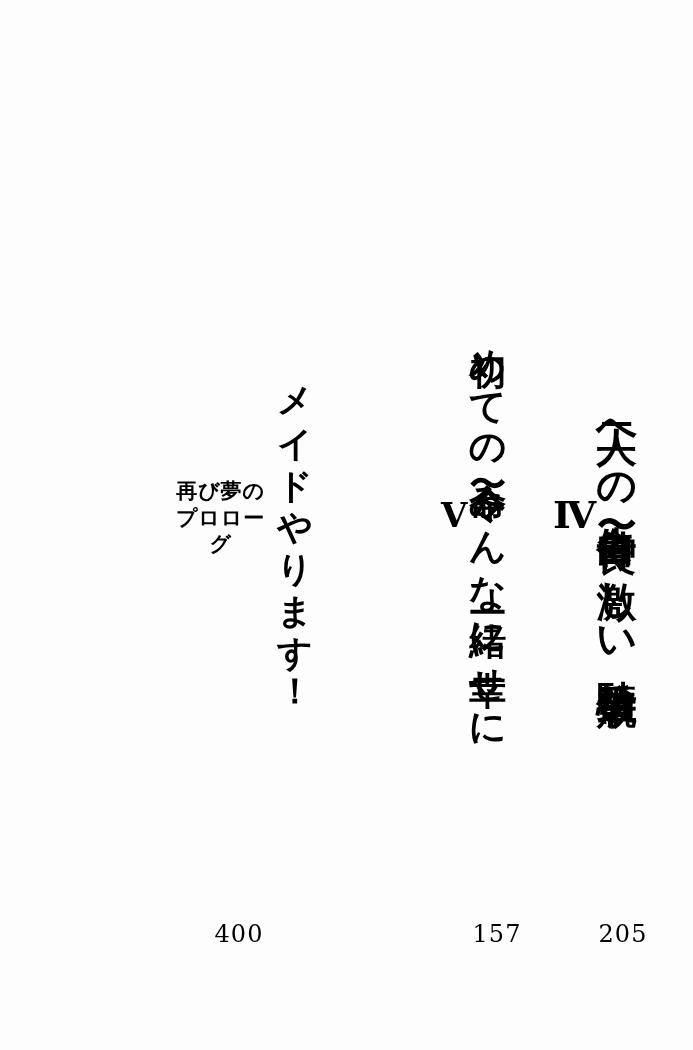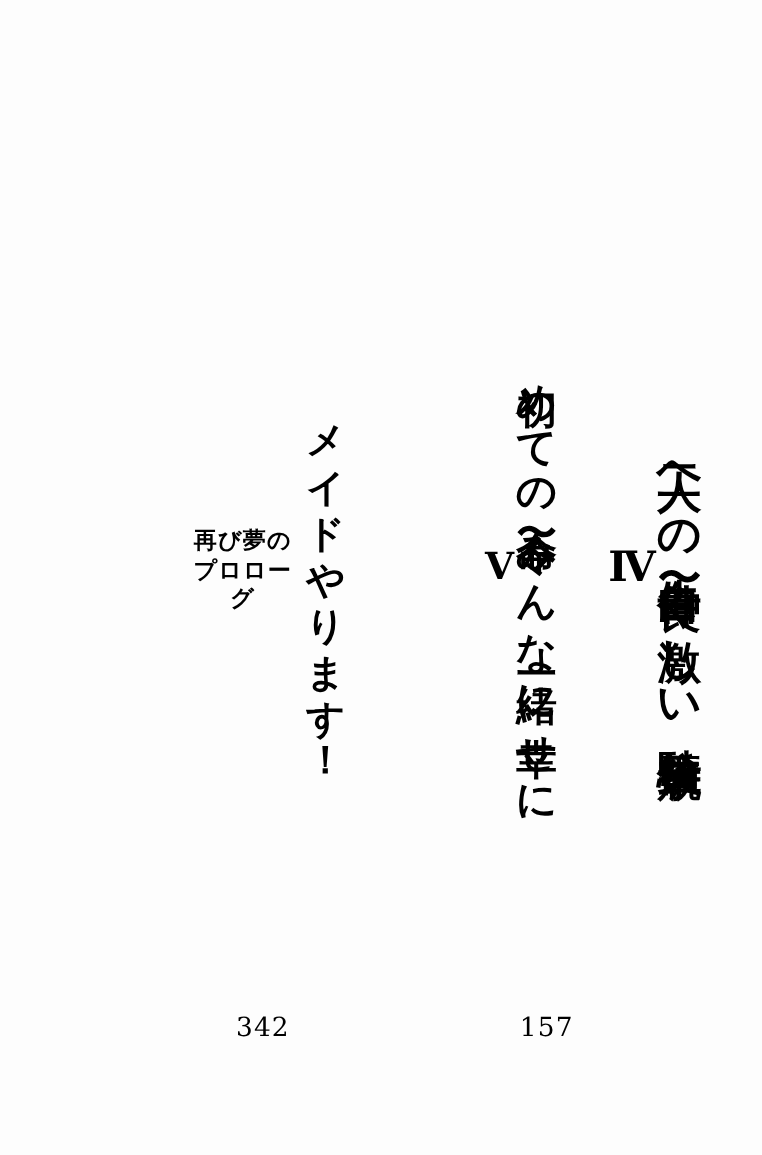--- a/index.html
+++ b/index.html
@@ -103,28 +103,29 @@
 </head>
 <body>
 
 <div id="page">
 
   <div class="toc">
 
     <div class="toc-entry col-3">
       <div class="num-label">Ⅳ</div>
       <div class="chapter-title title-lg">二人への告白〜仲良く激しい騎乗位競争</div>
+      <div class="page-num">205</div>
     </div>
 
     <div class="toc-entry col-2">
       <div class="num-label small">Ⅴ</div>
       <div class="chapter-title title-md">初めての命令〜みんな一緒に幸せに</div>
       <div class="page-num">157</div>
     </div>
 
     <div class="toc-entry col-1">
       <div class="prologue-label">再び夢の<br>プロローグ</div>
       <div class="chapter-title title-sm">メイドやります！</div>
-      <div class="page-num">342</div>
+      <div class="page-num">400</div>
     </div>
 
   </div>
 </div>
 
 </body></html>

